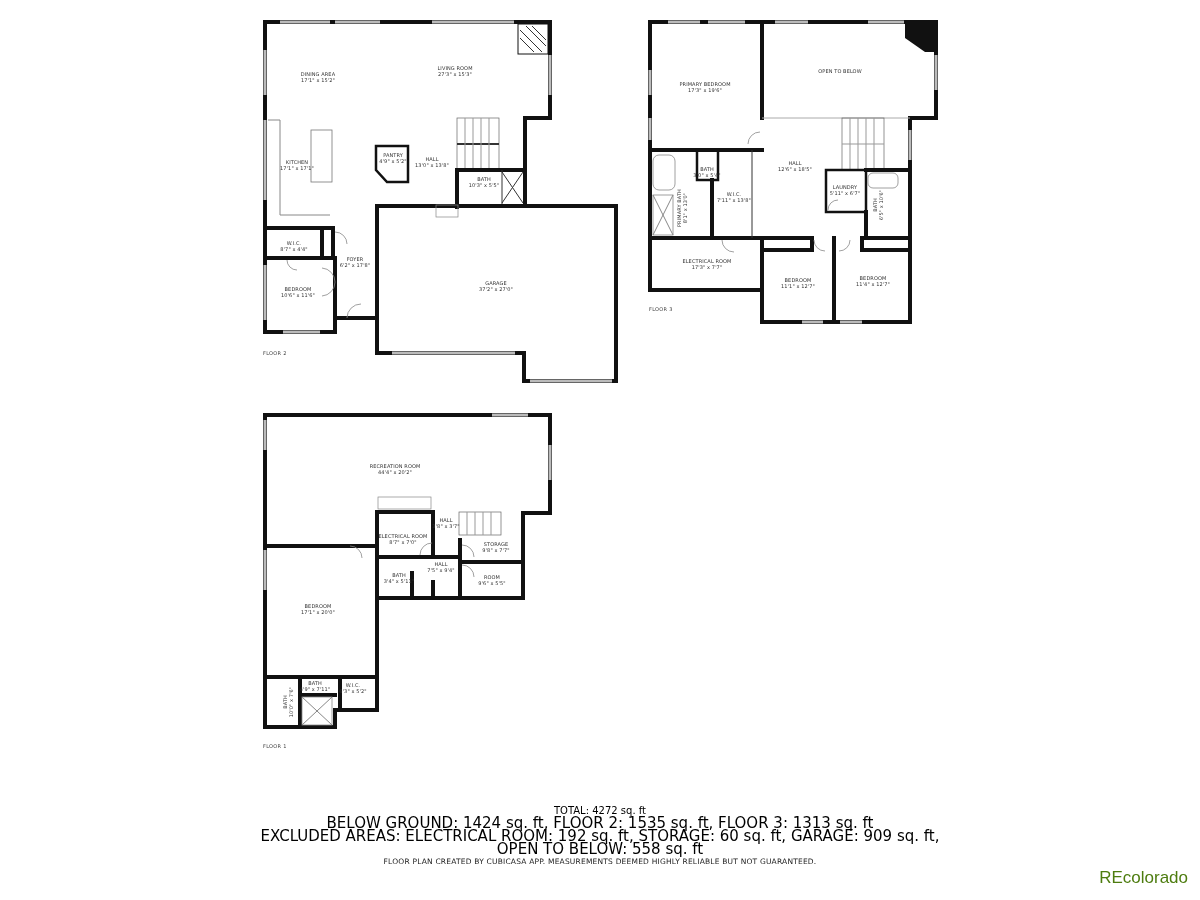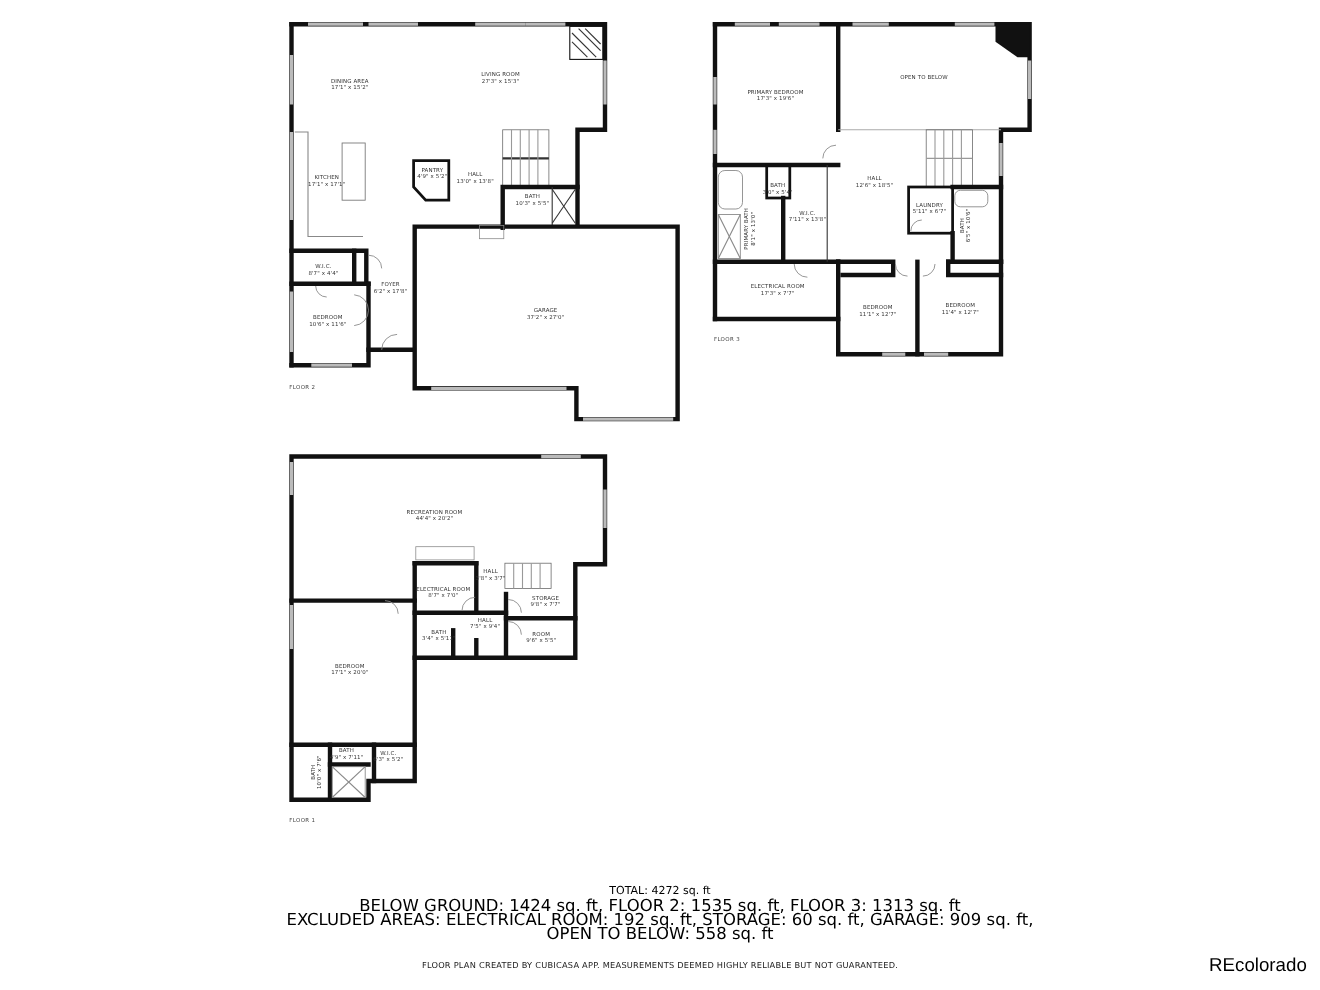--- a/index.html
+++ b/index.html
@@ -8,22 +8,22 @@
     .wall { stroke: #111; stroke-width: 4; fill: none; stroke-linecap: square; }
     .thin { stroke: #333; stroke-width: 1; fill: none; }
     .win { stroke: #bbb; stroke-width: 3; }
     .door { stroke: #888; stroke-width: 0.8; fill: none; }
     .rlabel { position: absolute; font-size: 5px; line-height: 6px; color: #333; text-align: center; white-space: nowrap; transform: translate(-50%, -50%); letter-spacing: 0.1px; }
     .rlabel.rot { transform: translate(-50%, -50%) rotate(-90deg); }
     .floorlabel { position: absolute; font-size: 5px; color: #444; letter-spacing: 0.3px; }
     .summary { position: absolute; left: 0; width: 1200px; text-align: center; top: 804px; color: #000; font-family: "DejaVu Sans", sans-serif; }
     .summary .total { font-weight: normal; font-size: 10px; line-height: 13px; }
     .summary .line { font-size: 15px; line-height: 13px; }
-    .summary .disclaimer { font-size: 7.5px; margin-top: 17px; letter-spacing: 0.2px; color: #222; }
-    .brand { position: absolute; right: 12px; bottom: 12px; font-size: 17px; color: #000000; font-family: "Liberation Sans", sans-serif; }
+    .summary .disclaimer { font-size: 7.5px; margin-top: 1px; letter-spacing: 0.2px; color: #222; }
+    .brand { position: absolute; right: 12px; bottom: 12px; font-size: 17px; color: #4d7c0f; font-family: "Liberation Sans", sans-serif; }
   </style>
 </head>
 <body>
 
 <svg class="plan" width="1200" height="800" viewBox="0 0 1200 800">
 
   <g>
 
     <polyline class="wall" points="265,22 550,22 550,118 525,118 525,205"></polyline>
     <line class="wall" x1="265" y1="22" x2="265" y2="332"></line>

